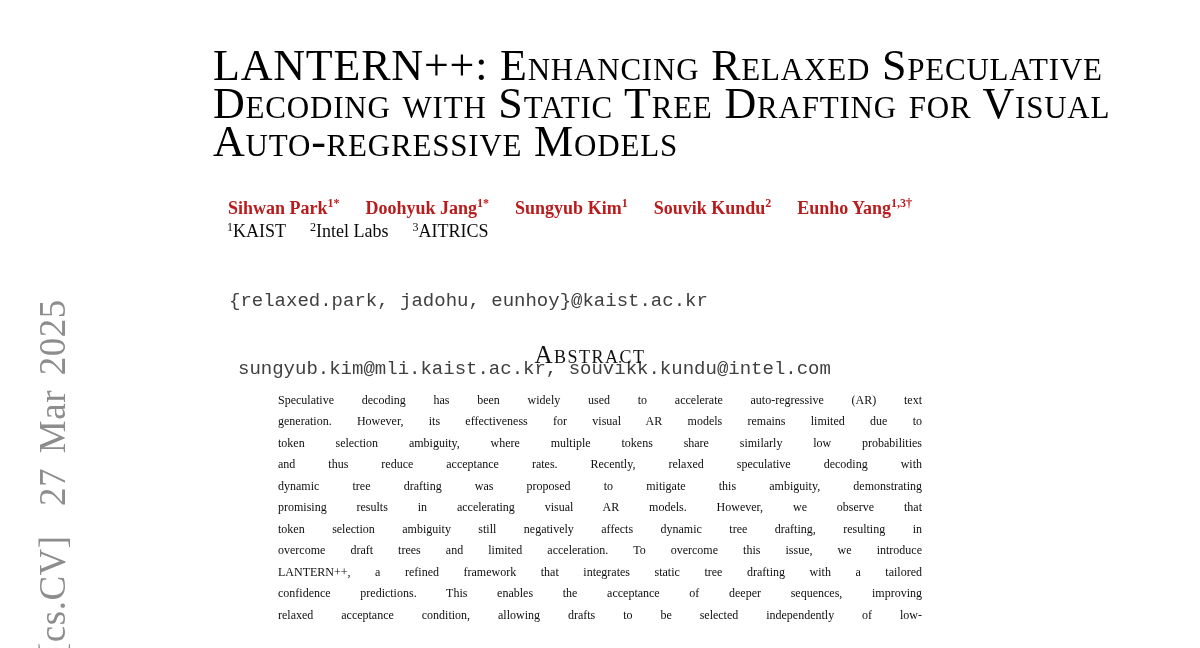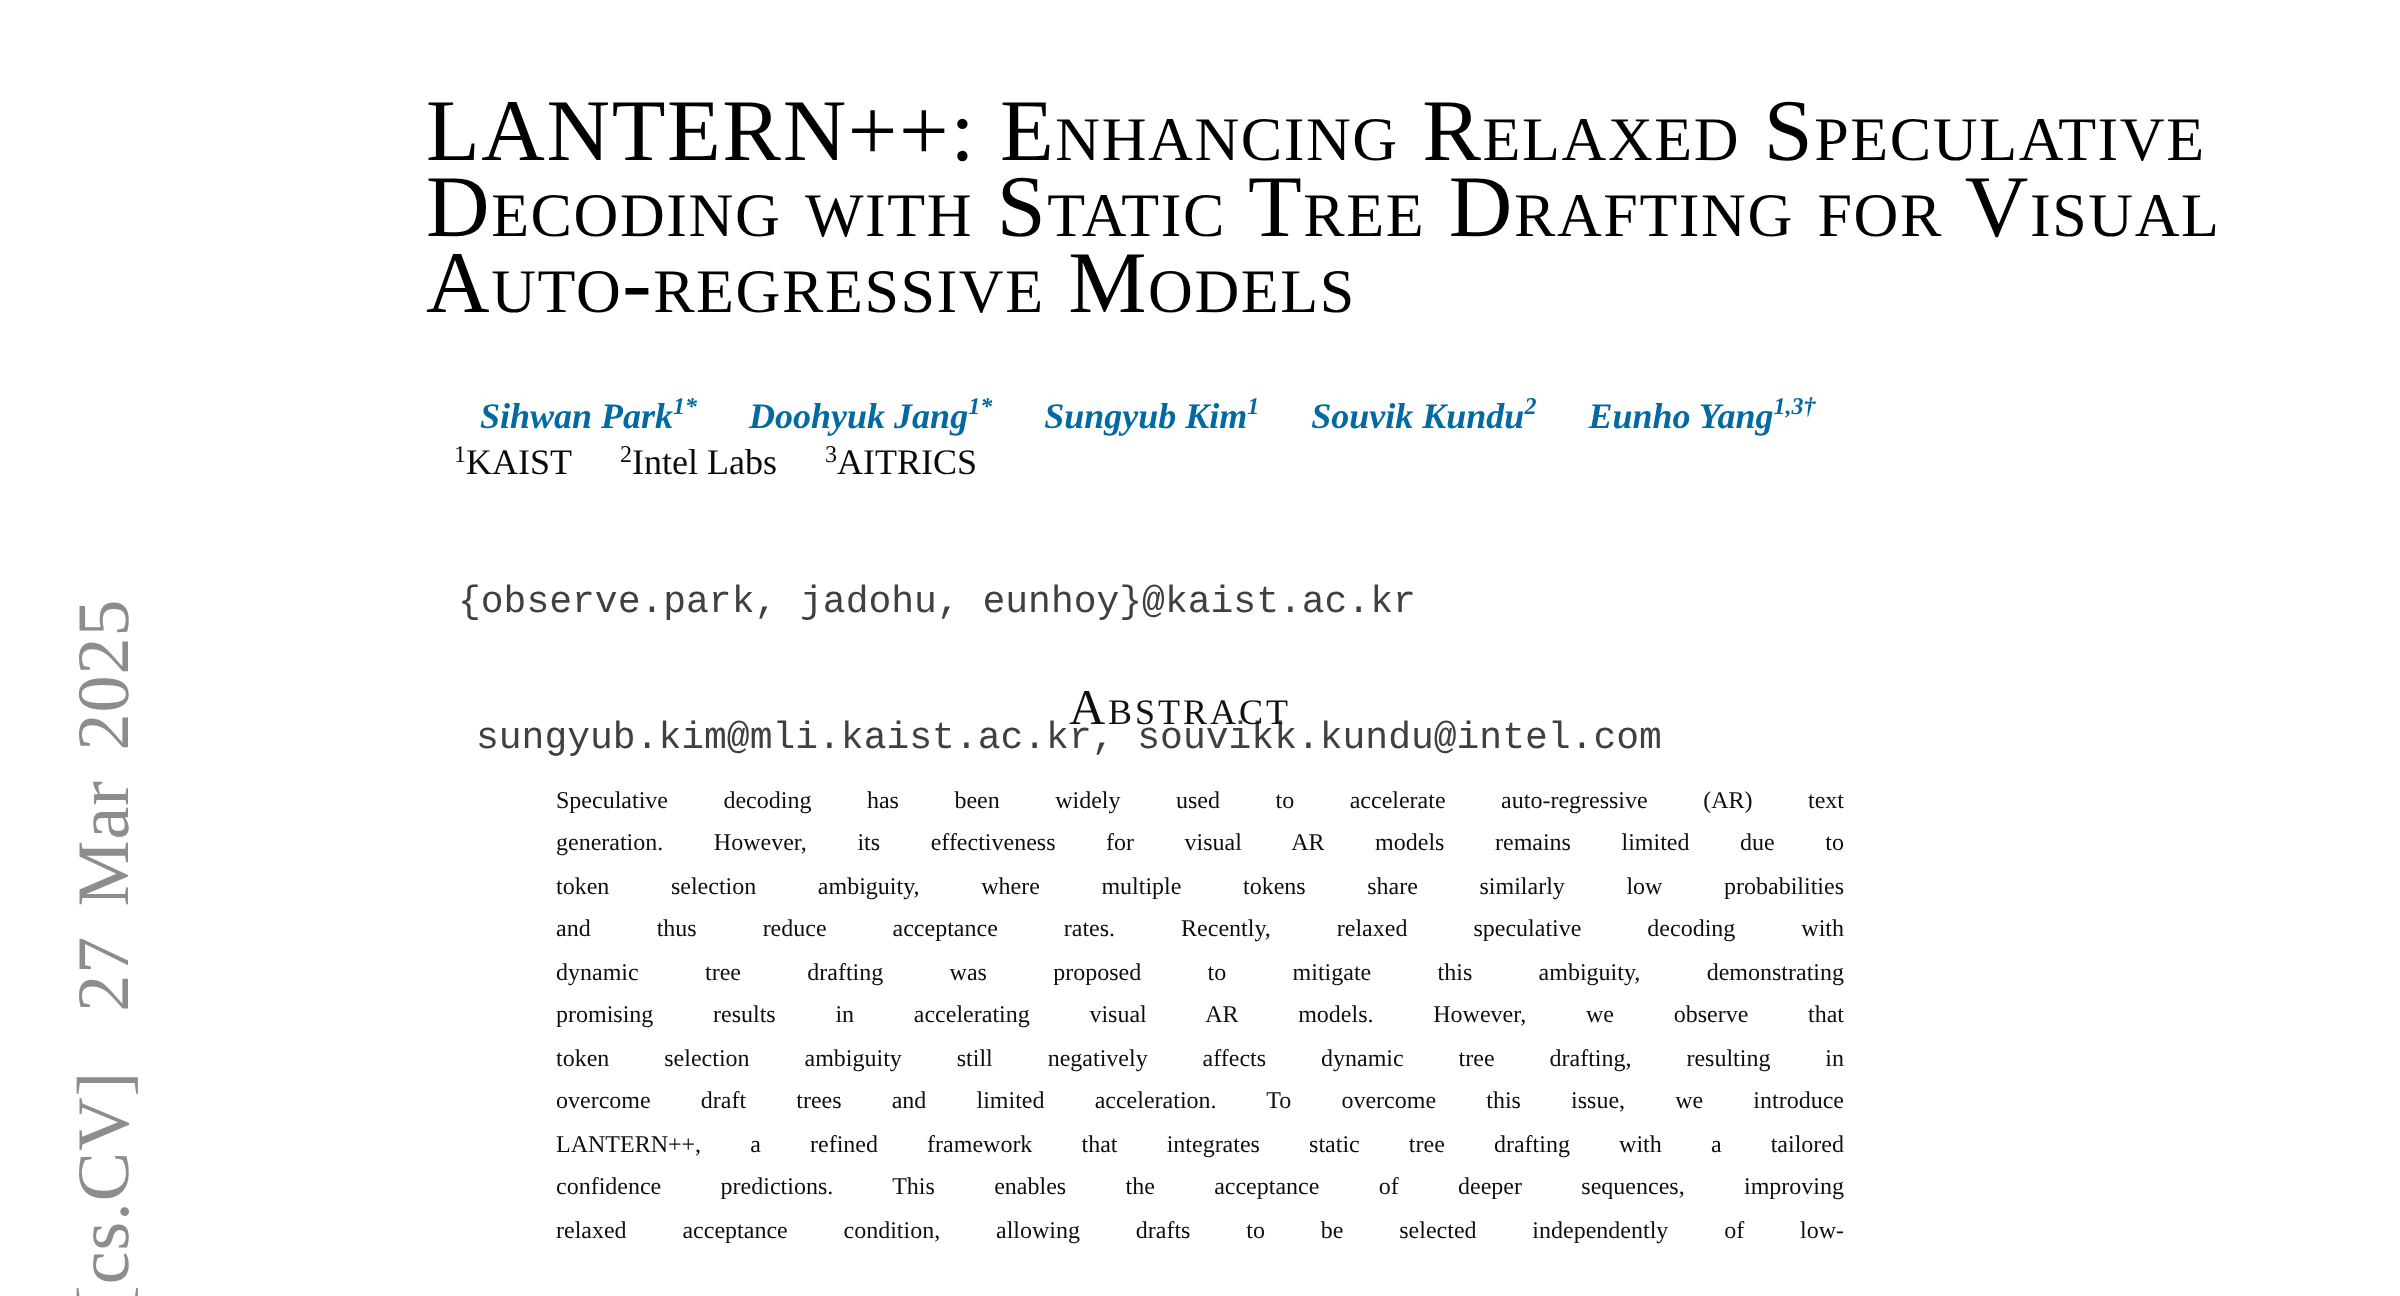--- a/index.html
+++ b/index.html
@@ -33,27 +33,26 @@
     font-size: 44px;
     line-height: 38px;
     font-variant: small-caps;
     letter-spacing: 0.8px;
     color: #000000;
     font-weight: 400;
   }
   .title-line { white-space: nowrap; }
   .authors-line {
     position: absolute;
-    left: 240px;
+    left: 228px;
     top: 198px;
     font-size: 18px;
     font-weight: bold;
     white-space: nowrap;
-    color: #0369a1;
-    font-style: italic;
+    color: #b91c1c;
   }
   .author { margin-right: 26px; }
   .author:last-child { margin-right: 0; }
   .sup {
     font-size: 12px;
     position: relative;
     top: -7px;
     letter-spacing: 0;
   }
   .affils-line {
@@ -114,21 +113,21 @@
     <div class="title-line">LANTERN++: Enhancing Relaxed Speculative</div>
     <div class="title-line">Decoding with Static Tree Drafting for Visual</div>
     <div class="title-line">Auto-regressive Models</div>
   </div>
 
   <div class="authors-line"><span class="author"><span>Sihwan Park</span><span class="sup">1*</span></span><span class="author"><span>Doohyuk Jang</span><span class="sup">1*</span></span><span class="author"><span>Sungyub Kim</span><span class="sup">1</span></span><span class="author"><span>Souvik Kundu</span><span class="sup">2</span></span><span class="author"><span>Eunho Yang</span><span class="sup">1,3†</span></span></div>
 
   <div class="affils-line"><span class="affil"><span class="sup">1</span><span>KAIST</span></span><span class="affil"><span class="sup">2</span><span>Intel Labs</span></span><span class="affil"><span class="sup">3</span><span>AITRICS</span></span></div>
 
   <div class="emails">
-    <div class="email-line1">{observe.park, jadohu, eunhoy}@kaist.ac.kr</div>
+    <div class="email-line1">{relaxed.park, jadohu, eunhoy}@kaist.ac.kr</div>
     <div class="email-line2">sungyub.kim@mli.kaist.ac.kr, souvikk.kundu@intel.com</div>
   </div>
 
   <div class="abstract-heading">Abstract</div>
 
   <div class="abstract">
     <div class="abs-line">Speculative decoding has been widely used to accelerate auto-regressive (AR) text</div>
     <div class="abs-line">generation. However, its effectiveness for visual AR models remains limited due to</div>
     <div class="abs-line">token selection ambiguity, where multiple tokens share similarly low probabilities</div>
     <div class="abs-line">and thus reduce acceptance rates. Recently, relaxed speculative decoding with</div>

